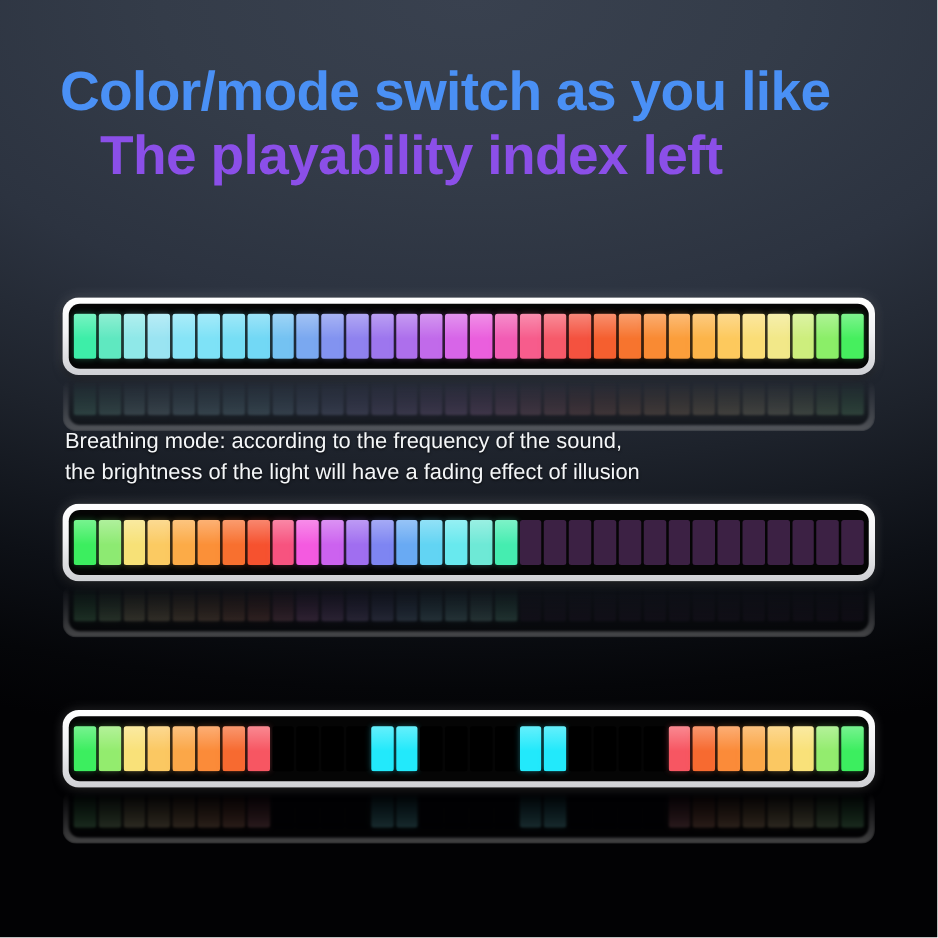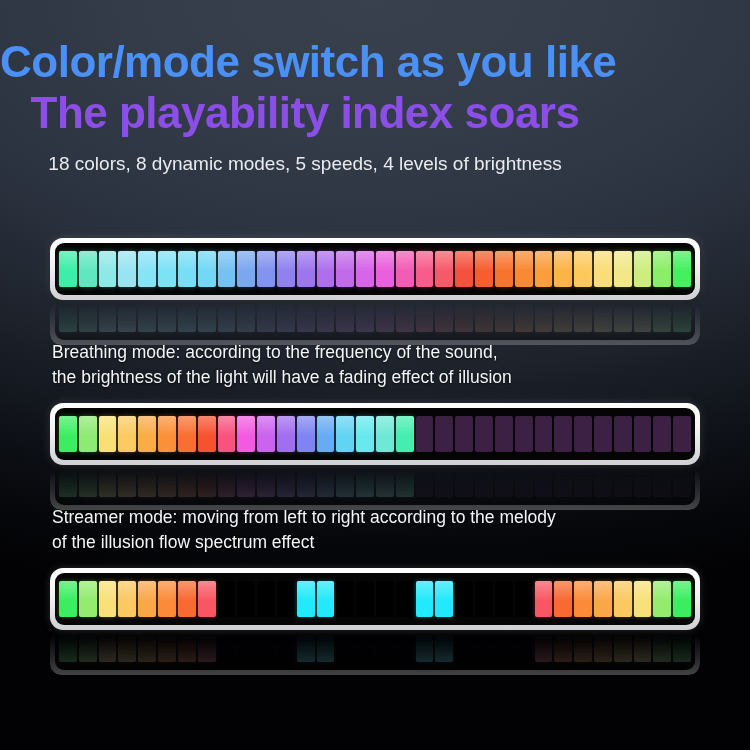--- a/index.html
+++ b/index.html
@@ -21,23 +21,24 @@
         #1d222b 62%,
         #0d1016 80%,
         #050609 92%,
         #020204 100%);
     overflow:hidden;
   }
 
   
   .head-wrap{
     position:absolute;
-    left:0; top:36px;
+    left:0; top:48px;
     width:610px;
     text-align:center;
+    padding-left:48px;
   }
   .h1{
     font-size:44px;
     font-weight:bold;
     letter-spacing:-0.5px;
     line-height:1.17;
     color:#4a90f5;
     white-space:nowrap;
   }
   .h2{
@@ -129,22 +130,21 @@
   .desc.d2{ top:505px; }
   .desc.d3{ top:672px; }
 </style>
 </head>
 <body>
 
 <div id="page">
 
   <div class="head-wrap">
     <div class="h1">Color/mode switch as you like</div>
-    <div class="h2">The playability index soars</div>
-    <div class="sub">18 colors, 8 dynamic modes, 5 speeds, 4 levels of brightness</div>
+    <div class="h2">The playability index left</div>
   </div>
 
   <div class="unit u1">
     <div class="bar">
       <div class="screen">
           <div class="led on" style="background: linear-gradient(rgb(61, 238, 168), rgb(61, 238, 168)) rgb(61, 238, 168); box-shadow: rgba(61, 238, 168, 0.333) 0px 0px 5px;"></div>
           <div class="led on" style="background: linear-gradient(rgb(95, 232, 192), rgb(95, 232, 192)) rgb(95, 232, 192); box-shadow: rgba(95, 232, 192, 0.333) 0px 0px 5px;"></div>
           <div class="led on" style="background: linear-gradient(rgb(143, 232, 232), rgb(143, 232, 232)) rgb(143, 232, 232); box-shadow: rgba(143, 232, 232, 0.333) 0px 0px 5px;"></div>
           <div class="led on" style="background: linear-gradient(rgb(154, 228, 242), rgb(154, 228, 242)) rgb(154, 228, 242); box-shadow: rgba(154, 228, 242, 0.333) 0px 0px 5px;"></div>
           <div class="led on" style="background: linear-gradient(rgb(134, 228, 247), rgb(134, 228, 247)) rgb(134, 228, 247); box-shadow: rgba(134, 228, 247, 0.333) 0px 0px 5px;"></div>
@@ -288,22 +288,20 @@
             <div class="led off" style="background-color: rgb(60, 33, 68);"></div>
             <div class="led off" style="background-color: rgb(60, 33, 68);"></div>
             <div class="led off" style="background-color: rgb(60, 33, 68);"></div>
             <div class="led off" style="background-color: rgb(60, 33, 68);"></div>
             <div class="led off" style="background-color: rgb(60, 33, 68);"></div>
             <div class="led off" style="background-color: rgb(60, 33, 68);"></div>
           </div>
       </div>
     </div>
   </div>
-  <div class="desc d2">Streamer mode: moving from left to right according to the melody
-of the illusion flow spectrum effect</div>
 
   <div class="unit u3">
     <div class="bar">
       <div class="screen">
           <div class="led on" style="background: linear-gradient(rgb(60, 238, 95), rgb(60, 238, 95)) rgb(60, 238, 95); box-shadow: rgba(60, 238, 95, 0.333) 0px 0px 5px;"></div>
           <div class="led on" style="background: linear-gradient(rgb(147, 236, 110), rgb(147, 236, 110)) rgb(147, 236, 110); box-shadow: rgba(147, 236, 110, 0.333) 0px 0px 5px;"></div>
           <div class="led on" style="background: linear-gradient(rgb(249, 225, 121), rgb(249, 225, 121)) rgb(249, 225, 121); box-shadow: rgba(249, 225, 121, 0.333) 0px 0px 5px;"></div>
           <div class="led on" style="background: linear-gradient(rgb(251, 200, 98), rgb(251, 200, 98)) rgb(251, 200, 98); box-shadow: rgba(251, 200, 98, 0.333) 0px 0px 5px;"></div>
           <div class="led on" style="background: linear-gradient(rgb(251, 167, 72), rgb(251, 167, 72)) rgb(251, 167, 72); box-shadow: rgba(251, 167, 72, 0.333) 0px 0px 5px;"></div>
           <div class="led on" style="background: linear-gradient(rgb(251, 139, 57), rgb(251, 139, 57)) rgb(251, 139, 57); box-shadow: rgba(251, 139, 57, 0.333) 0px 0px 5px;"></div>

